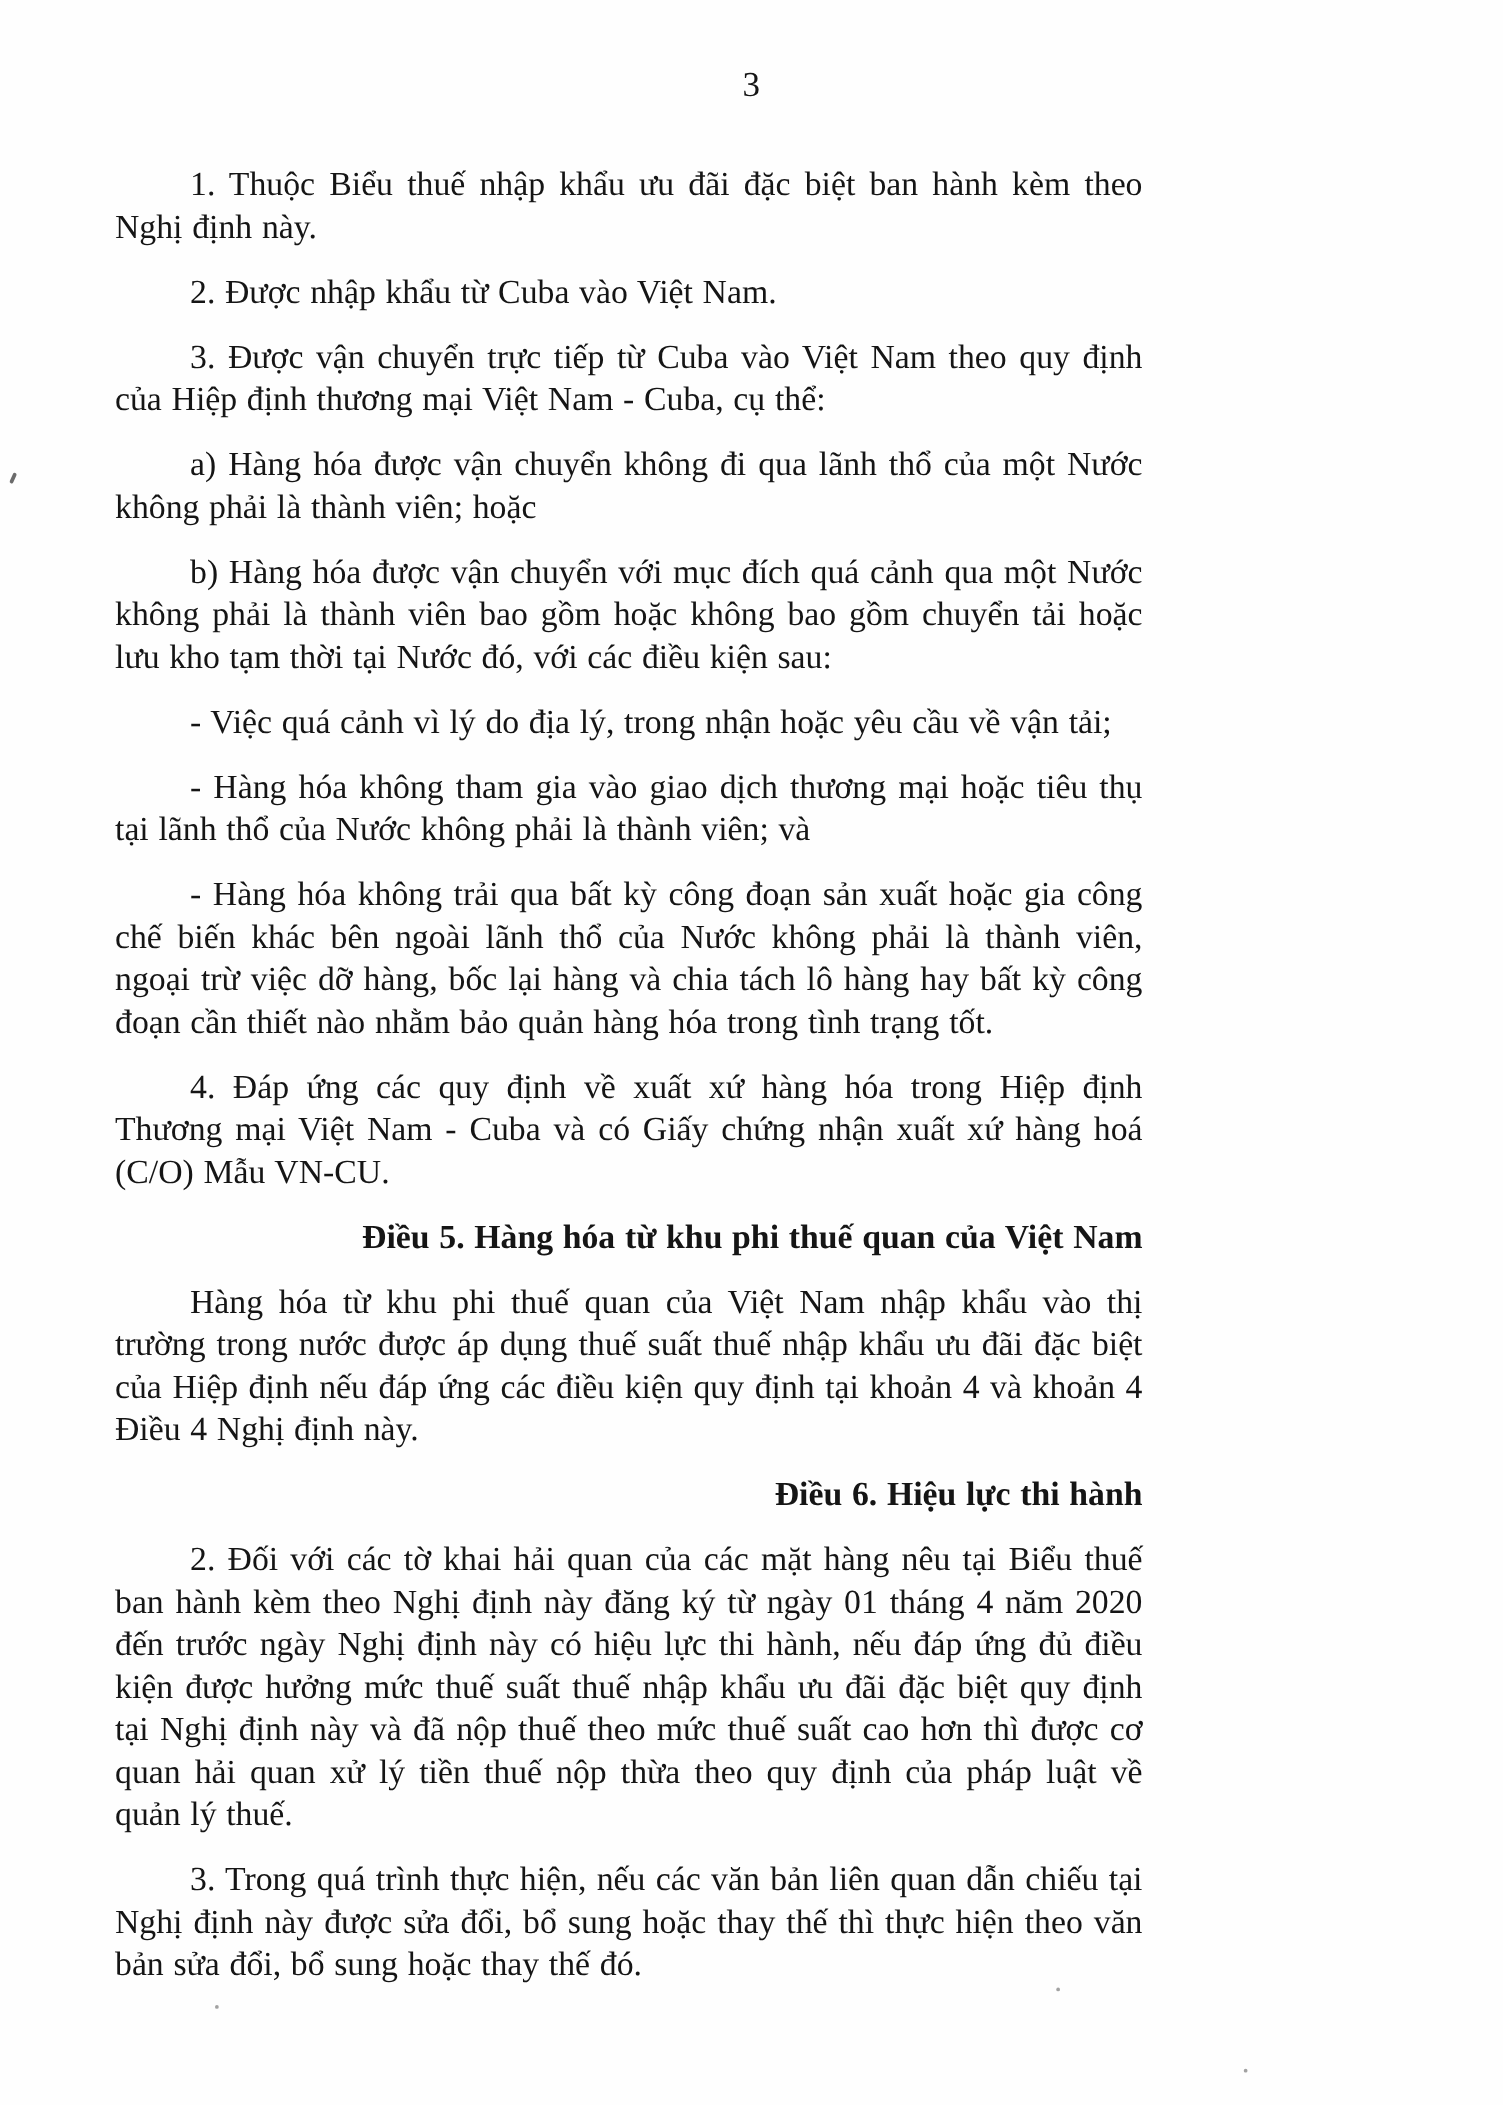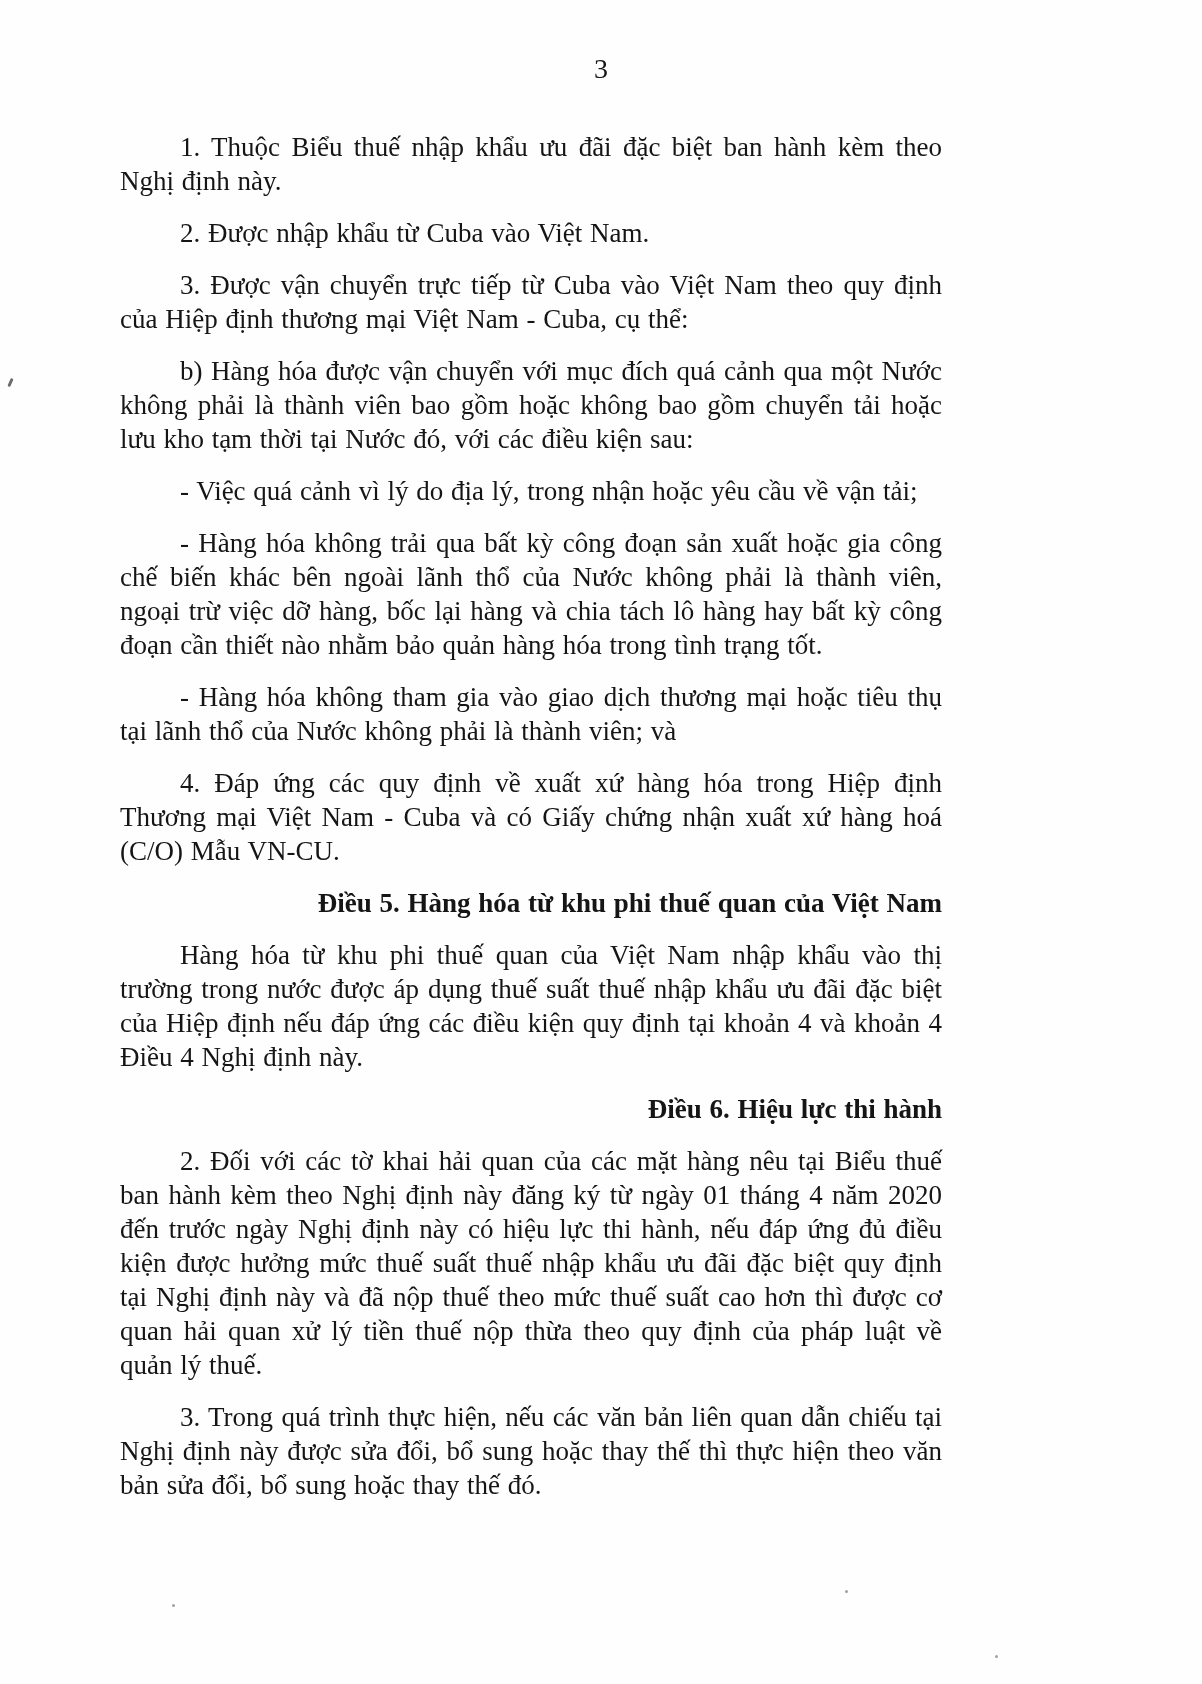--- a/index.html
+++ b/index.html
@@ -21,21 +21,21 @@
   }
   .page-number {
     width: 822px;
     margin: 0 auto 44px auto;
     text-align: center;
     font-size: 28px;
     line-height: 34px;
   }
   .content {
     position: relative;
-    margin-left: 120px;
+    margin-left: 92px;
     width: 822px;
   }
   .para {
     margin: 0 0 18px 0;
     font-size: 27px;
     line-height: 34px;
     text-align: justify;
     text-indent: 60px;
     word-spacing: 1px;
   }
@@ -76,28 +76,29 @@
 
   <div class="page-number">3</div>
 
   <div class="content">
     <p class="para">1. Thuộc Biểu thuế nhập khẩu ưu đãi đặc biệt ban hành kèm theo Nghị định này.</p>
 
     <p class="para">2. Được nhập khẩu từ Cuba vào Việt Nam.</p>
 
     <p class="para">3. Được vận chuyển trực tiếp từ Cuba vào Việt Nam theo quy định của Hiệp định thương mại Việt Nam - Cuba, cụ thể:</p>
 
+    <p class="para">a) Hàng hóa được vận chuyển không đi qua lãnh thổ của một Nước không phải là thành viên; hoặc</p>
 
     <p class="para">b) Hàng hóa được vận chuyển với mục đích quá cảnh qua một Nước không phải là thành viên bao gồm hoặc không bao gồm chuyển tải hoặc lưu kho tạm thời tại Nước đó, với các điều kiện sau:</p>
 
     <p class="para">- Việc quá cảnh vì lý do địa lý, trong nhận hoặc yêu cầu về vận tải;</p>
 
+    <p class="para">- Hàng hóa không tham gia vào giao dịch thương mại hoặc tiêu thụ tại lãnh thổ của Nước không phải là thành viên; và</p>
+
     <p class="para">- Hàng hóa không trải qua bất kỳ công đoạn sản xuất hoặc gia công chế biến khác bên ngoài lãnh thổ của Nước không phải là thành viên, ngoại trừ việc dỡ hàng, bốc lại hàng và chia tách lô hàng hay bất kỳ công đoạn cần thiết nào nhằm bảo quản hàng hóa trong tình trạng tốt.</p>
-
-    <p class="para">- Hàng hóa không tham gia vào giao dịch thương mại hoặc tiêu thụ tại lãnh thổ của Nước không phải là thành viên; và</p>
 
     <p class="para">4. Đáp ứng các quy định về xuất xứ hàng hóa trong Hiệp định Thương mại Việt Nam - Cuba và có Giấy chứng nhận xuất xứ hàng hoá (C/O) Mẫu VN-CU.</p>
 
     <p class="para heading">Điều 5. Hàng hóa từ khu phi thuế quan của Việt Nam</p>
 
     <p class="para">Hàng hóa từ khu phi thuế quan của Việt Nam nhập khẩu vào thị trường trong nước được áp dụng thuế suất thuế nhập khẩu ưu đãi đặc biệt của Hiệp định nếu đáp ứng các điều kiện quy định tại khoản 4 và khoản 4 Điều 4 Nghị định này.</p>
 
     <p class="para heading">Điều 6. Hiệu lực thi hành</p>
 
 

